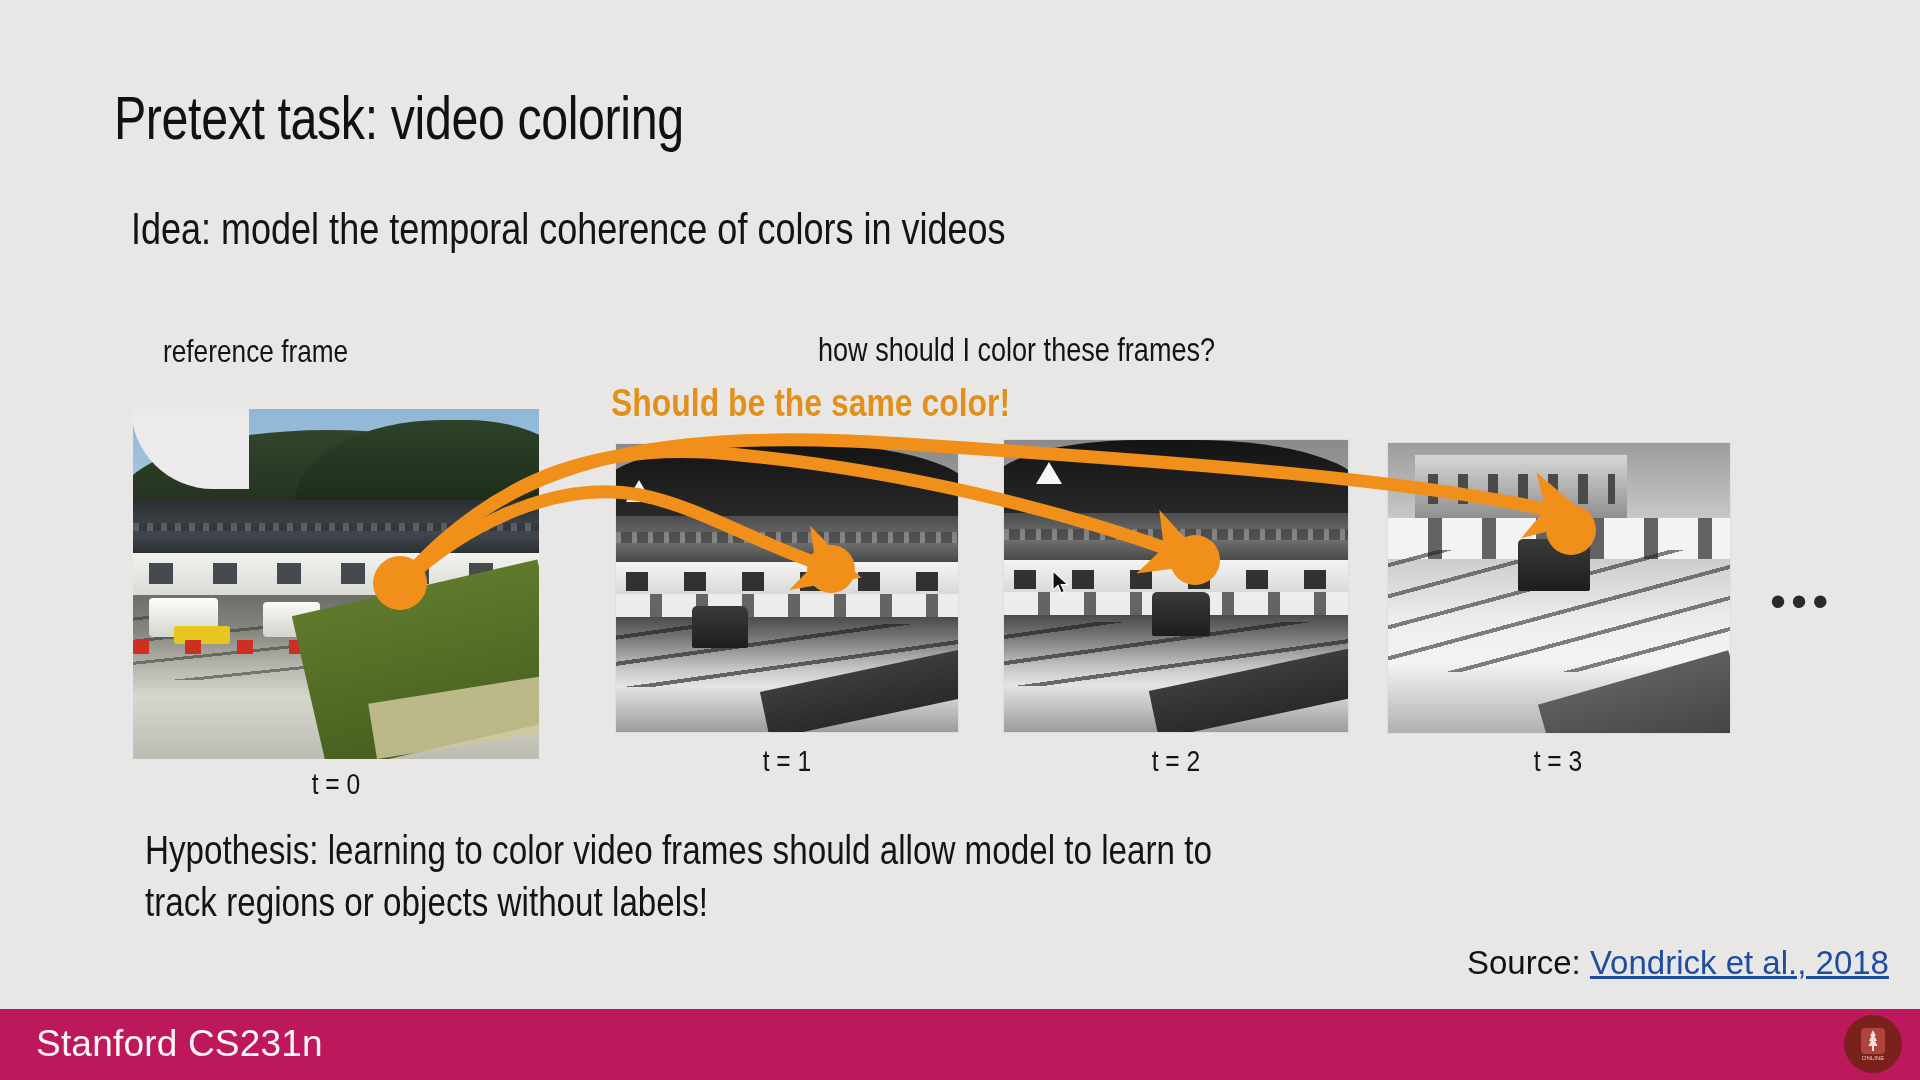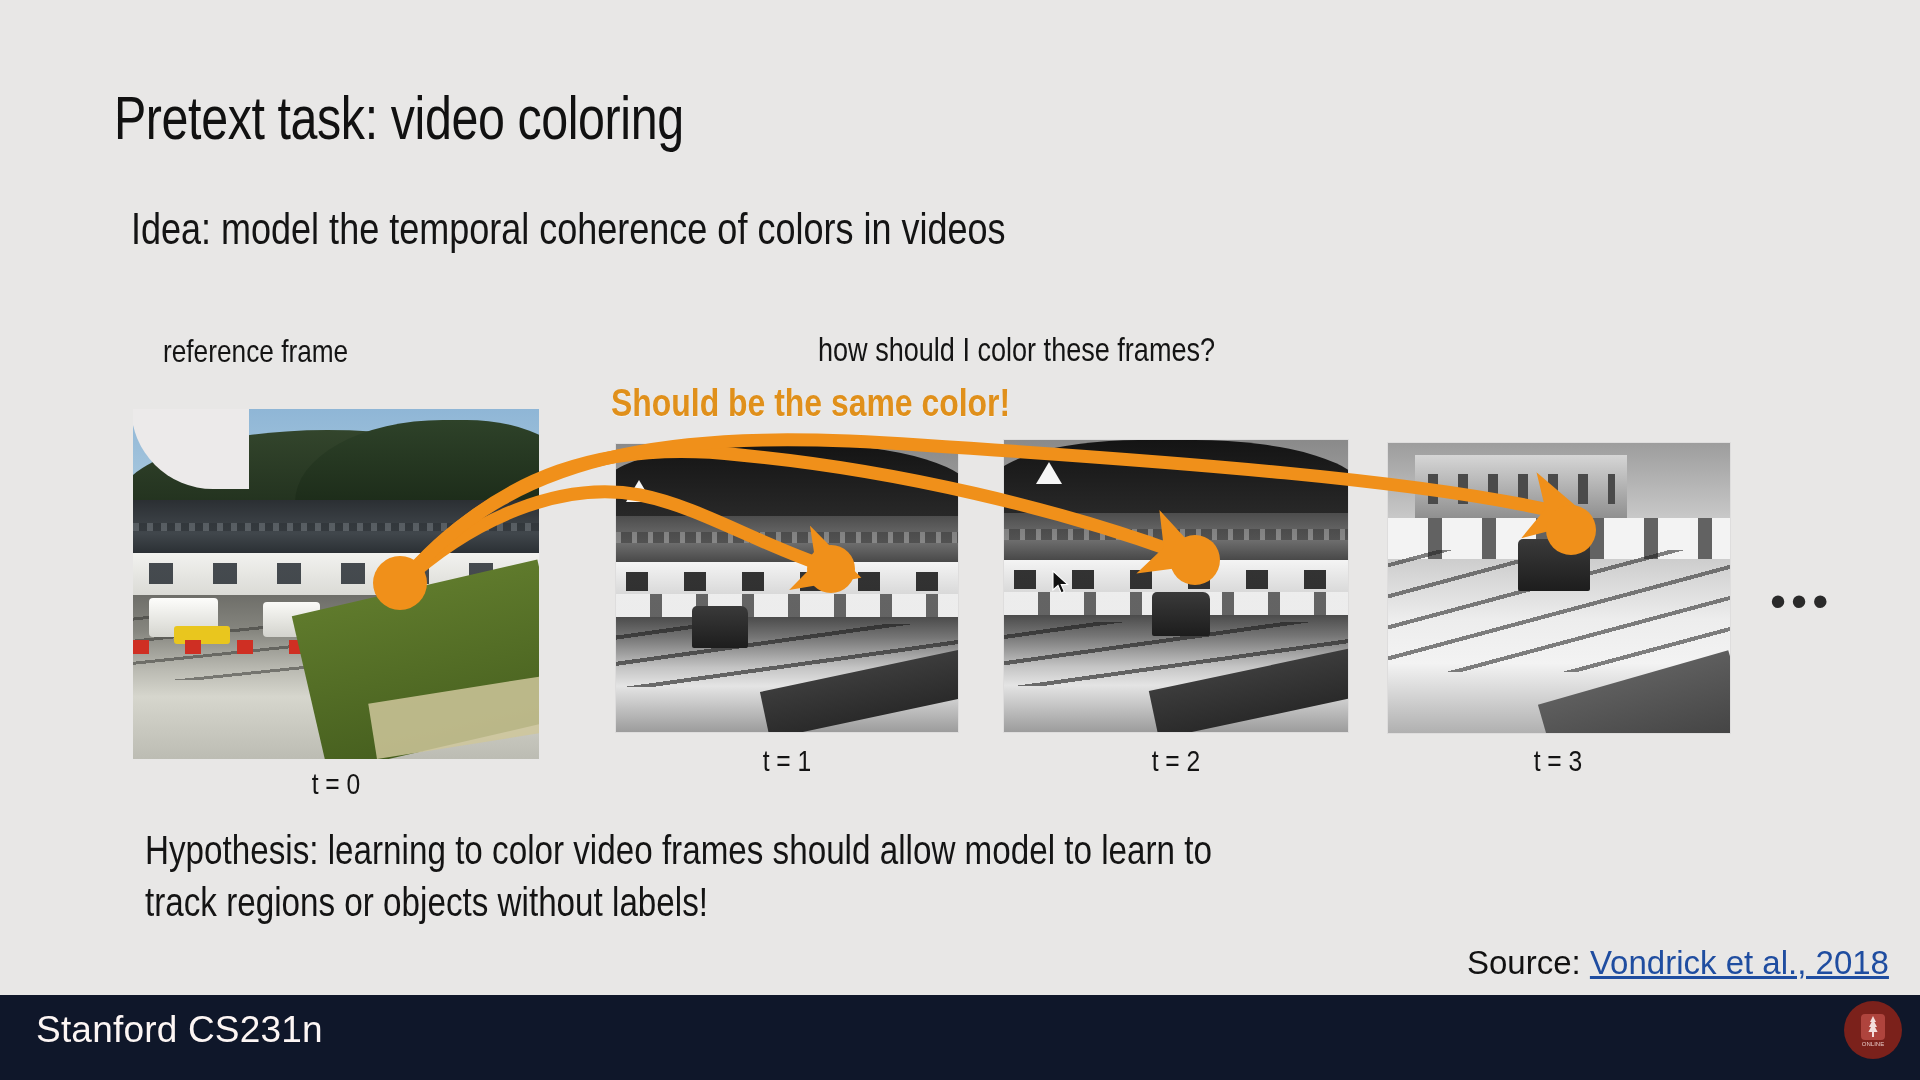--- a/index.html
+++ b/index.html
@@ -259,22 +259,22 @@
     white-space: nowrap;
     margin-left: 37px;
   }
   .source .link {
     color: #1f4da0;
     text-decoration: underline;
   }
 
   
   .bottombar {
-    position: absolute; left: 0; bottom: 0; width: 1920px; height: 85px;
-    background: #0f172a;
+    position: absolute; left: 0; bottom: 0; width: 1920px; height: 71px;
+    background: #be185d;
     margin-top: 12px;
   }
   .bottombar .brand {
     position: absolute; left: 36px; top: 14px;
     font-size: 37px; color: #fdf6f4; letter-spacing: .2px;
   }
   .logo {
     position: absolute; right: 18px; top: 6px; width: 58px; height: 58px;
     border-radius: 50%; background: #7b211b;
     display: flex; align-items: center; justify-content: center;

